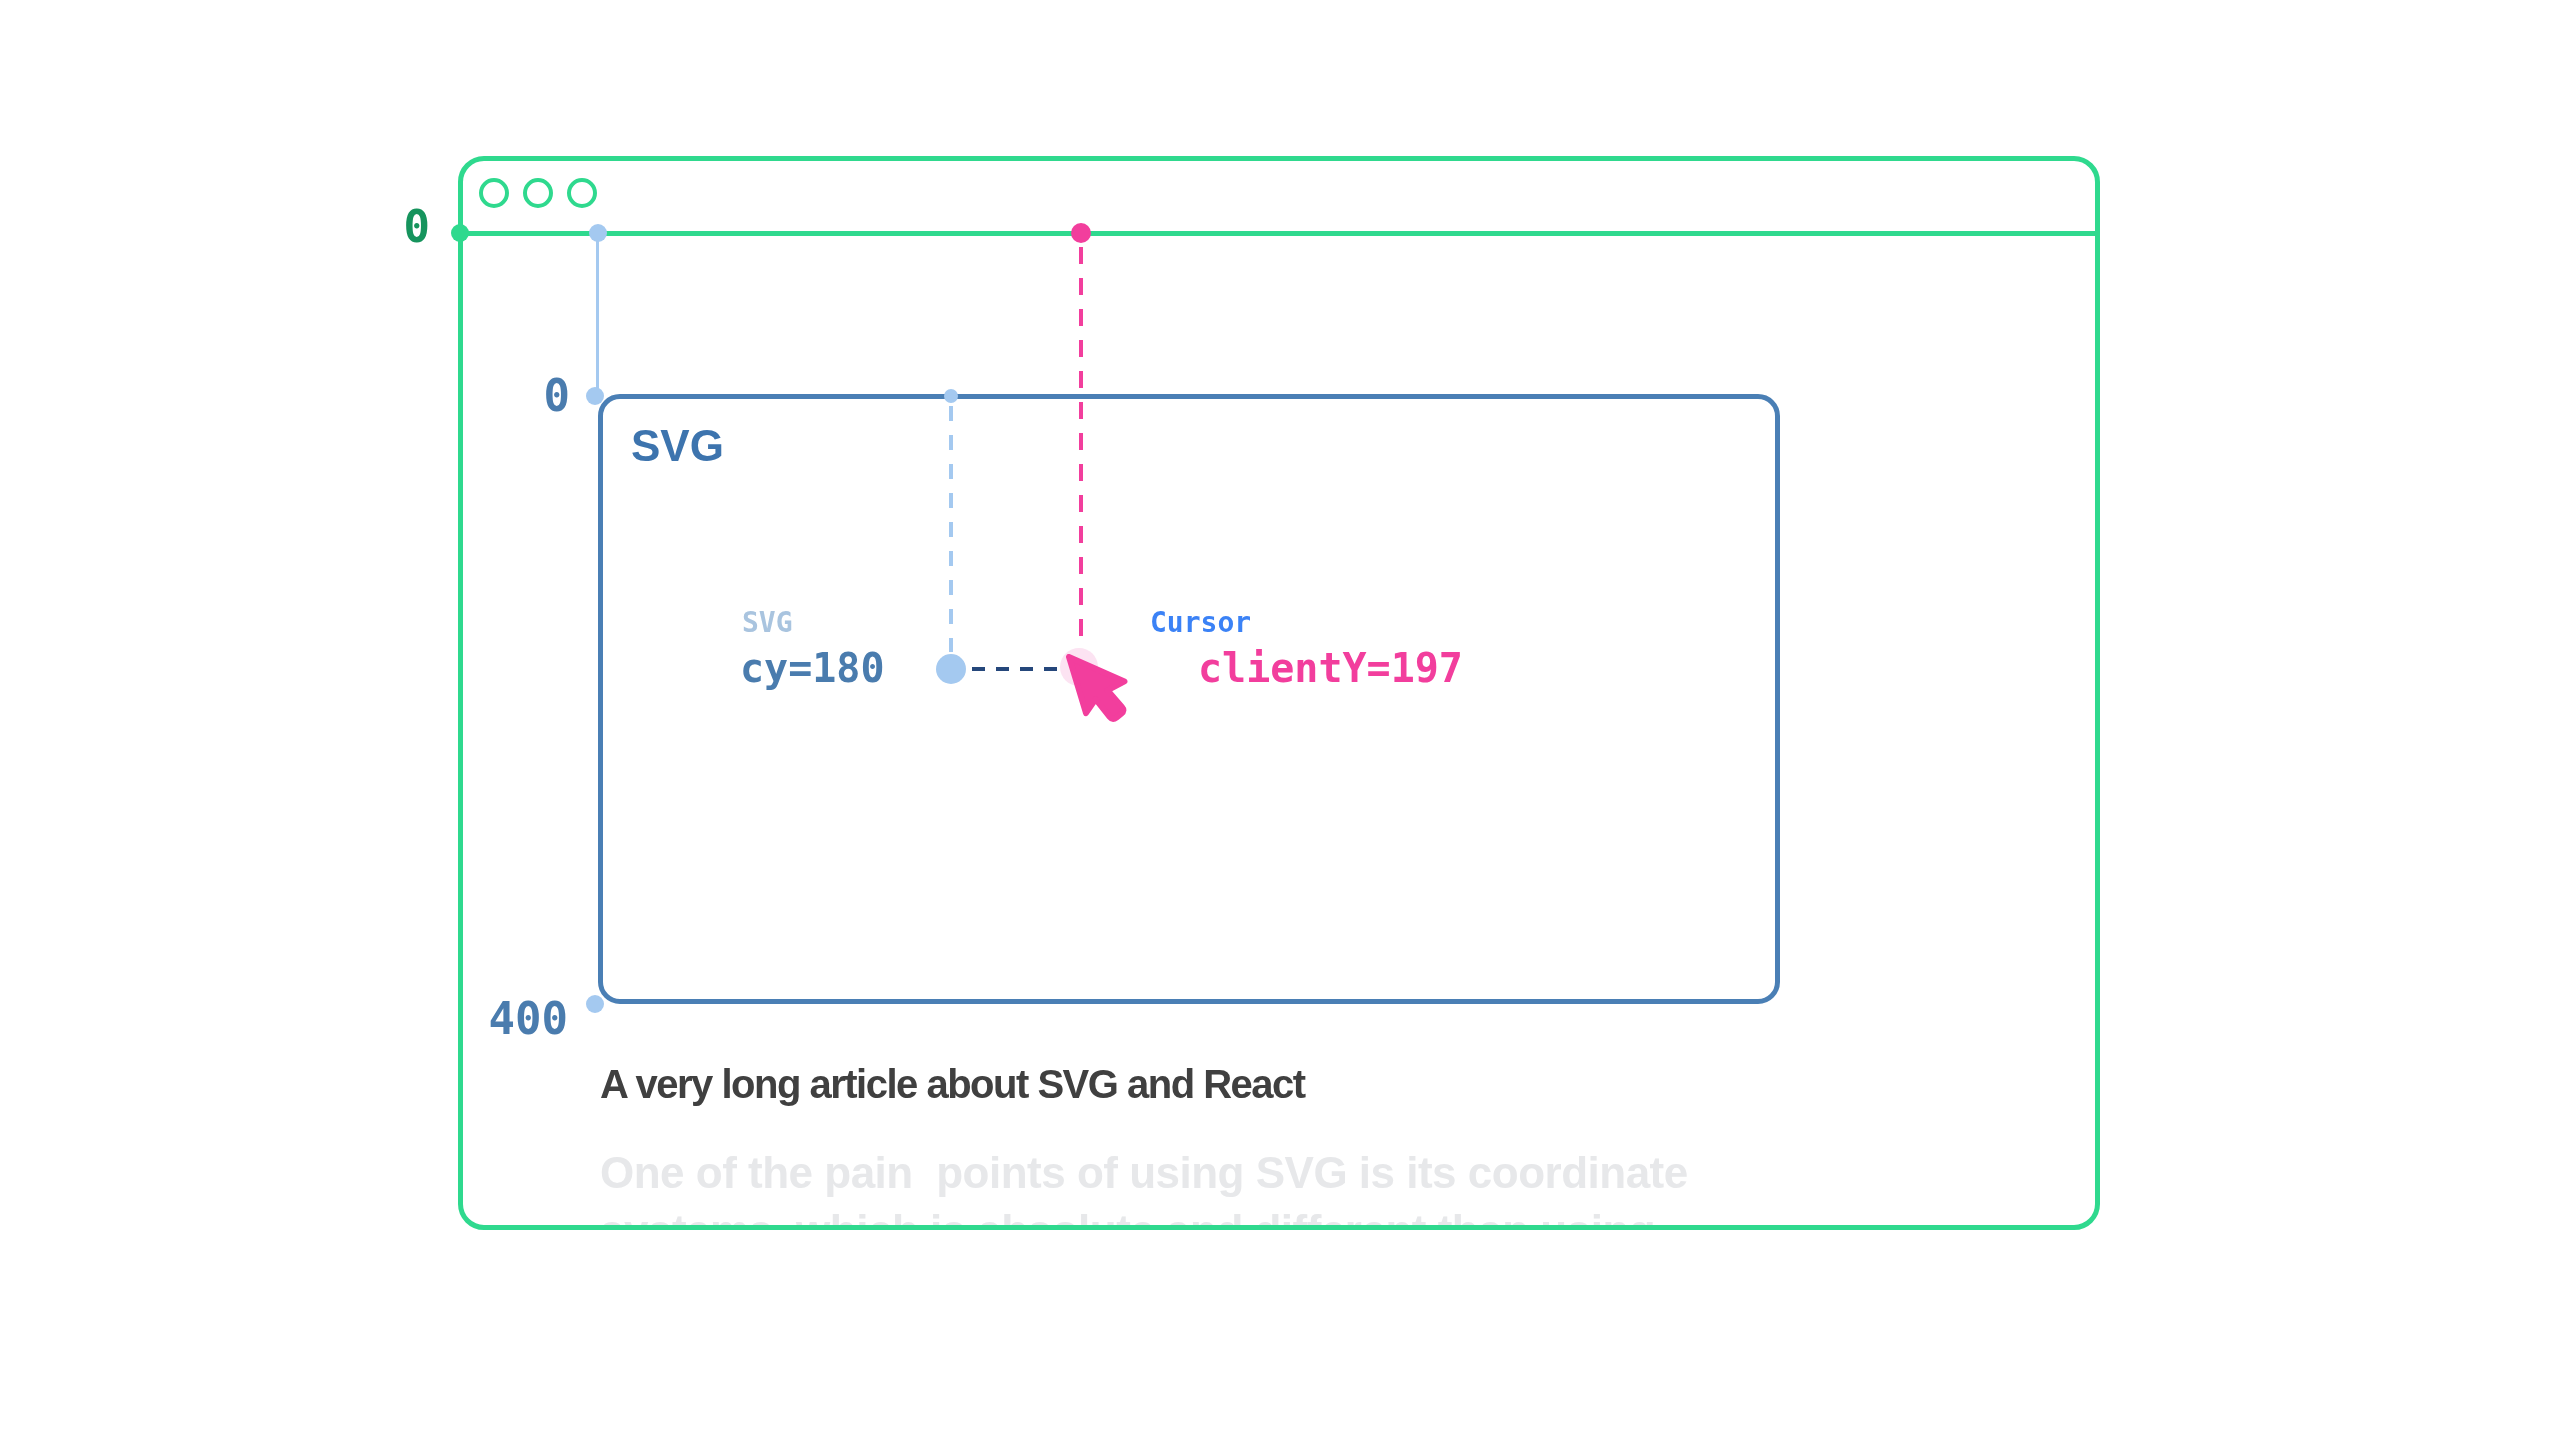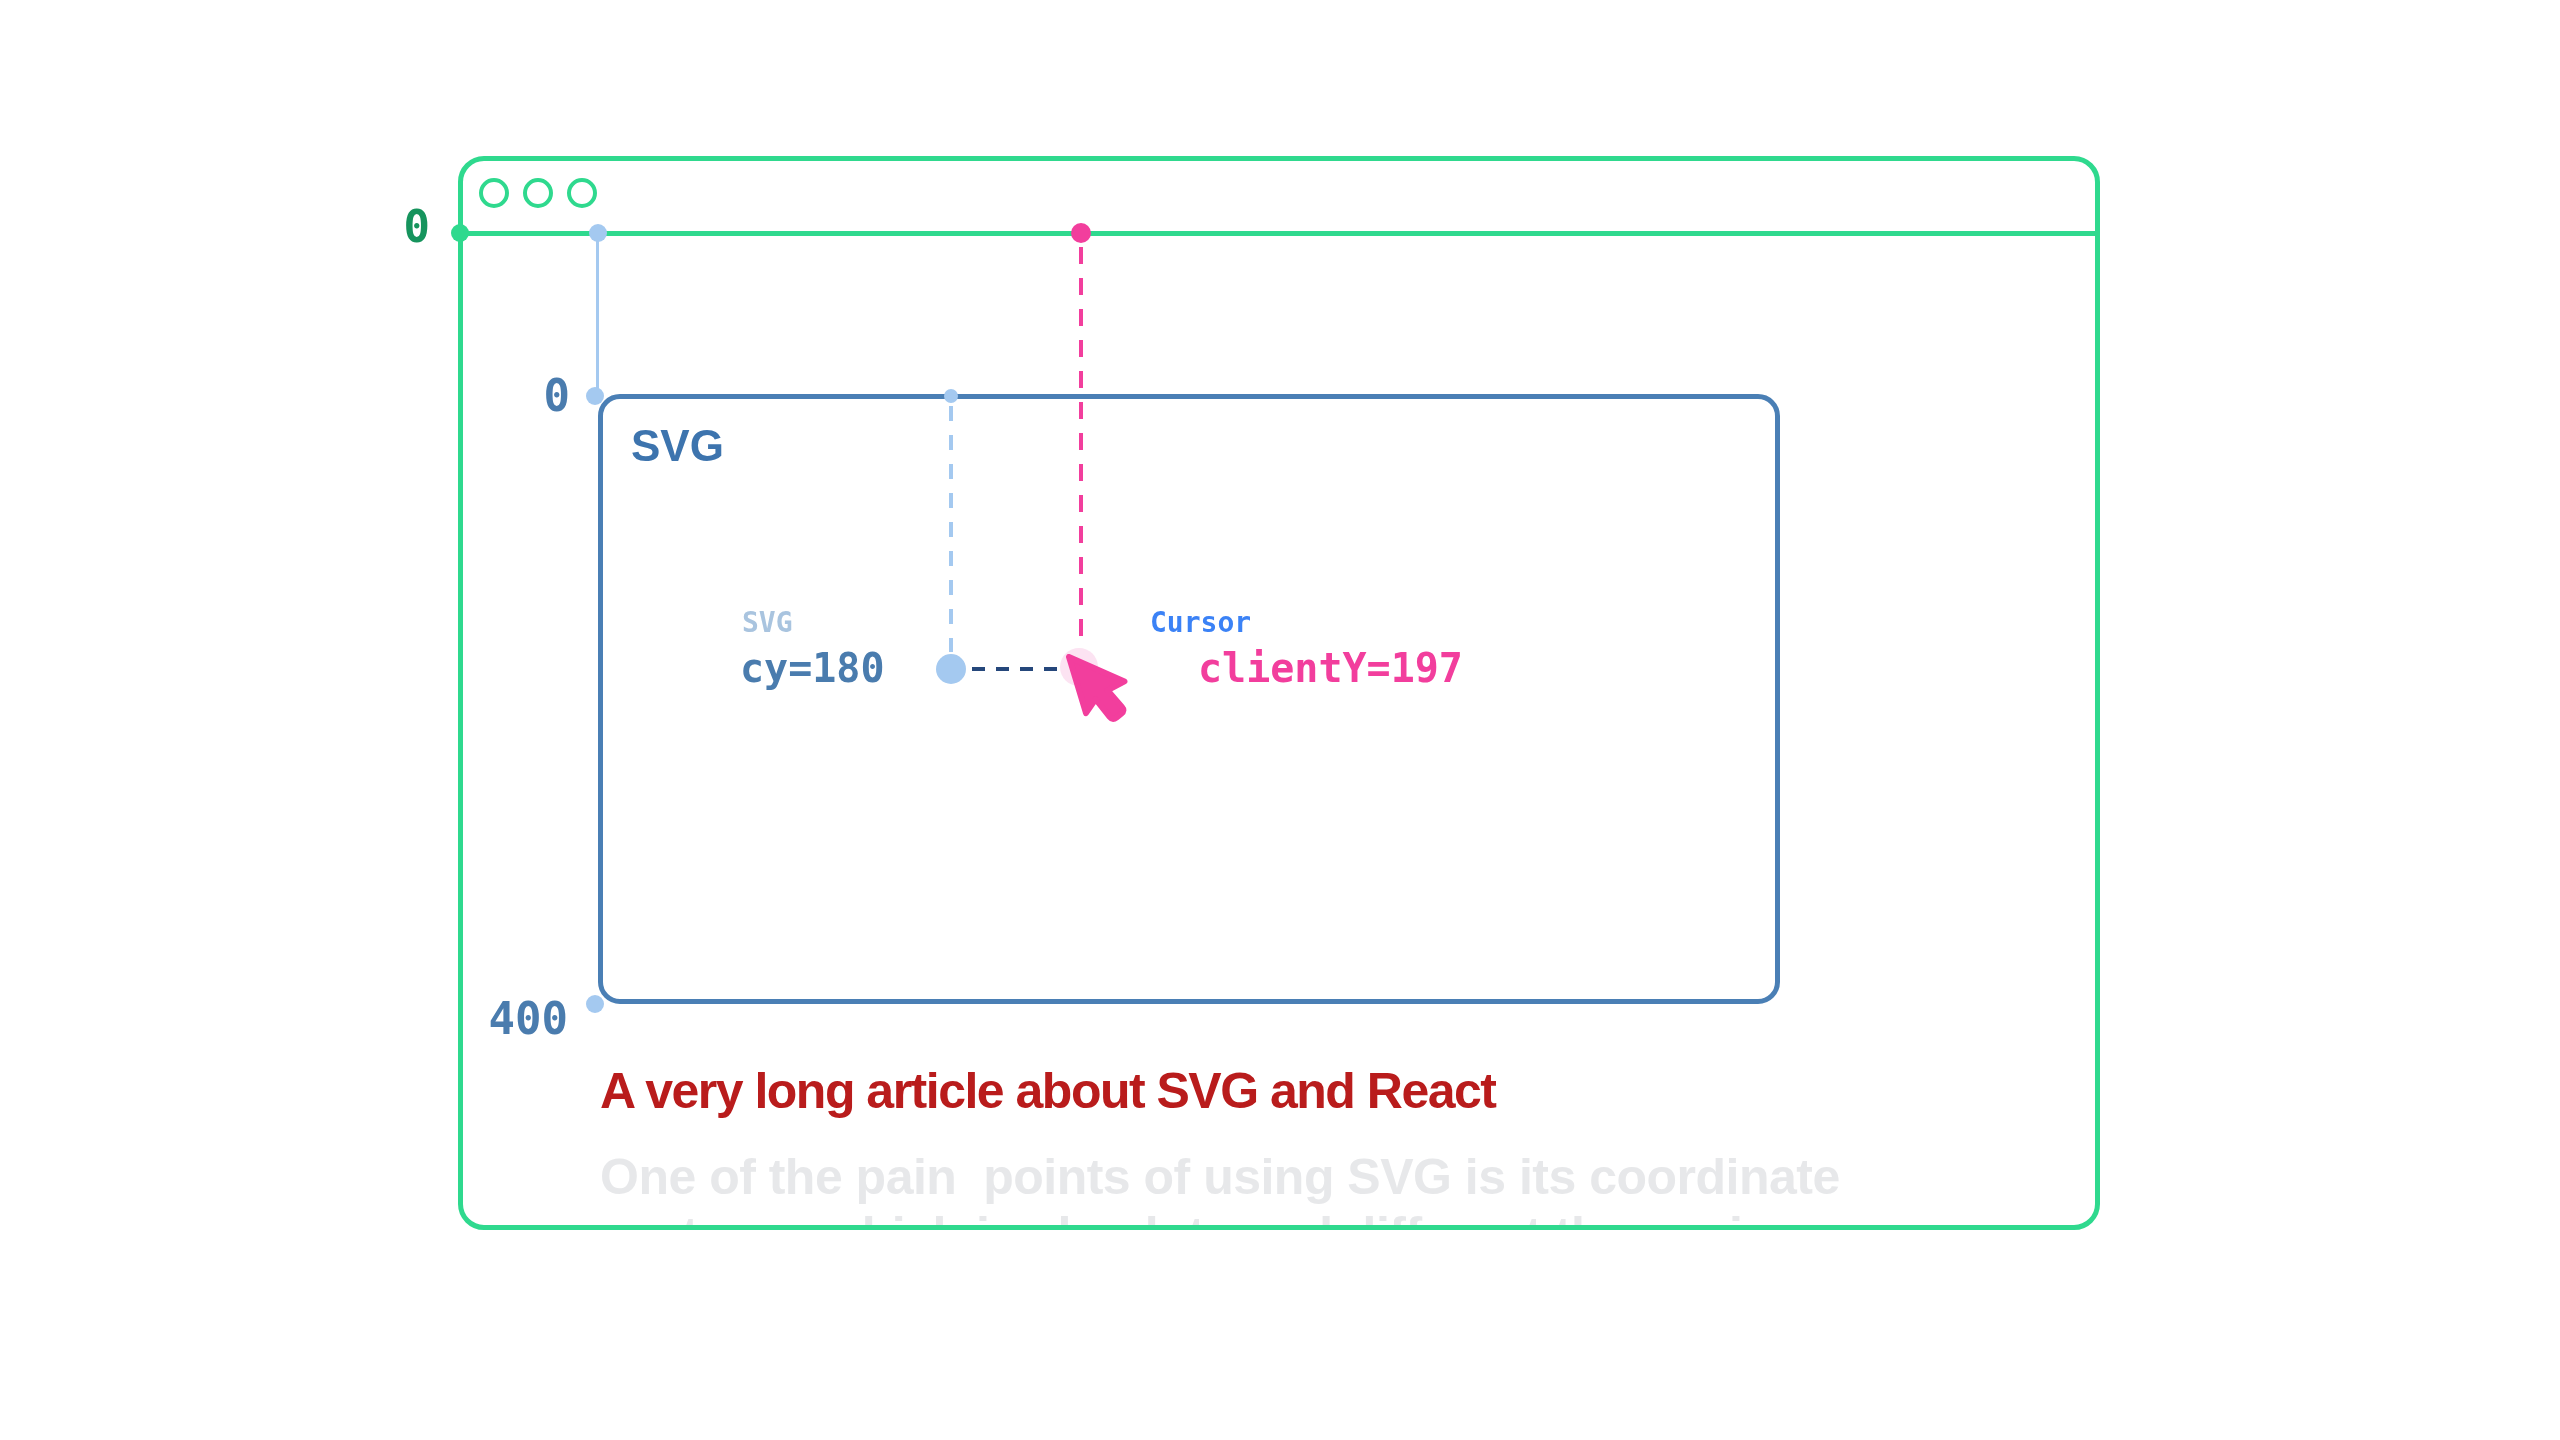--- a/index.html
+++ b/index.html
@@ -9,23 +9,23 @@
   
   .browser{position:absolute;left:458px;top:156px;width:1642px;height:1074px;
            border:5px solid #2FD98E;border-radius:26px;box-sizing:border-box;
            background:#ffffff;overflow:hidden;}
   .navbar{position:relative;height:70px;border-bottom:5px solid #2FD98E;}
   .traffic{position:absolute;top:17px;width:22px;height:22px;border:4px solid #2FD98E;
            border-radius:50%;background:transparent;}
   .traffic.t1{left:16px;} .traffic.t2{left:60px;} .traffic.t3{left:104px;}
 
   
-  .article-heading{position:absolute;left:137px;top:901px;font-size:50px;font-weight:bold;
-                   letter-spacing:-1.5px;color:#b91c1c;white-space:pre;}
-  .article-line{position:absolute;left:137px;font-size:50px;font-weight:bold;
+  .article-heading{position:absolute;left:137px;top:901px;font-size:40px;font-weight:bold;
+                   letter-spacing:-1.5px;color:#404040;white-space:pre;}
+  .article-line{position:absolute;left:137px;font-size:44px;font-weight:bold;
                 letter-spacing:-0.5px;color:#E7E8EA;white-space:pre;}
   .article-line.l1{top:987px;}
   .article-line.l2{top:1045px;}
 
   
   .svgbox{position:absolute;left:135px;top:233px;width:1182px;height:610px;
           border:5px solid #4A7FB5;border-radius:22px;box-sizing:border-box;background:transparent;}
   .svgbox-title{position:absolute;left:28px;top:22px;font-size:44px;font-weight:bold;color:#3D74AE;}
 
   

